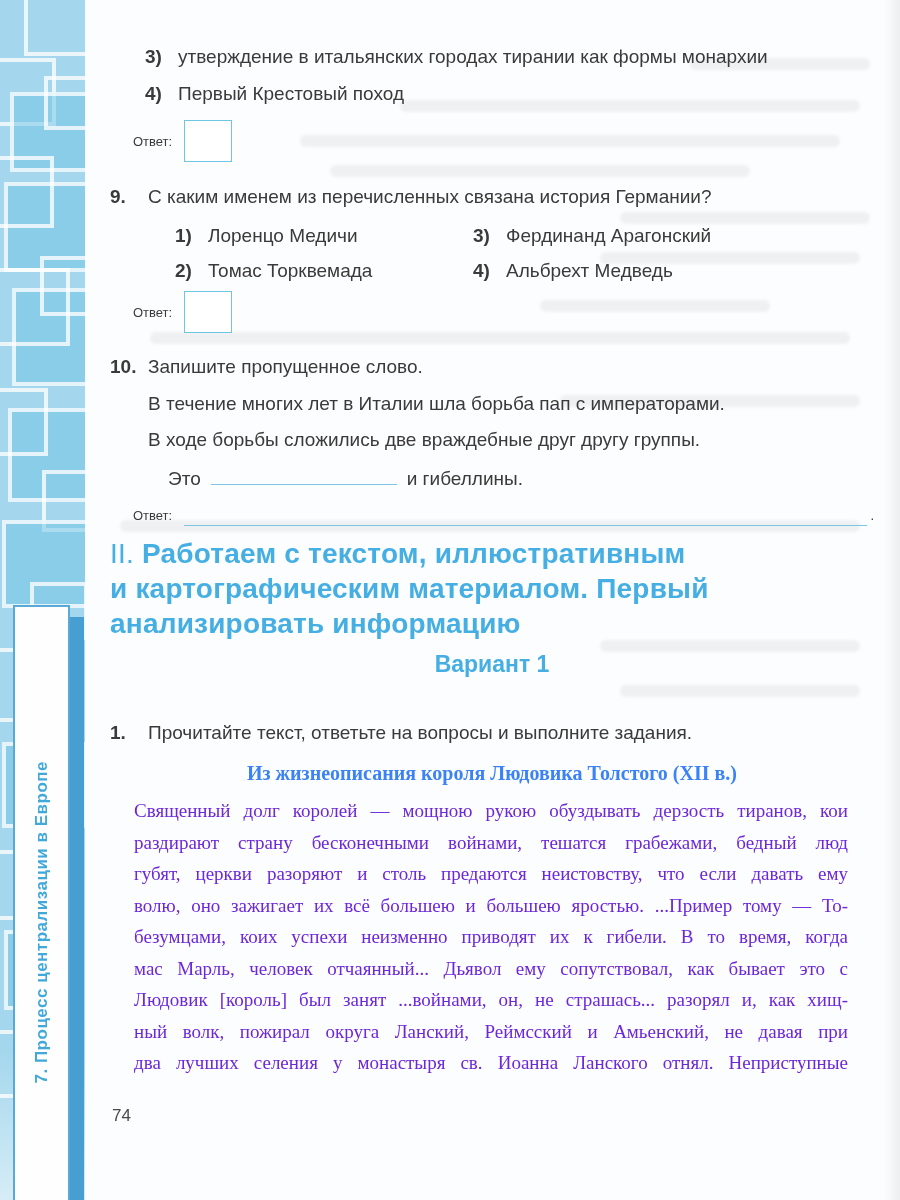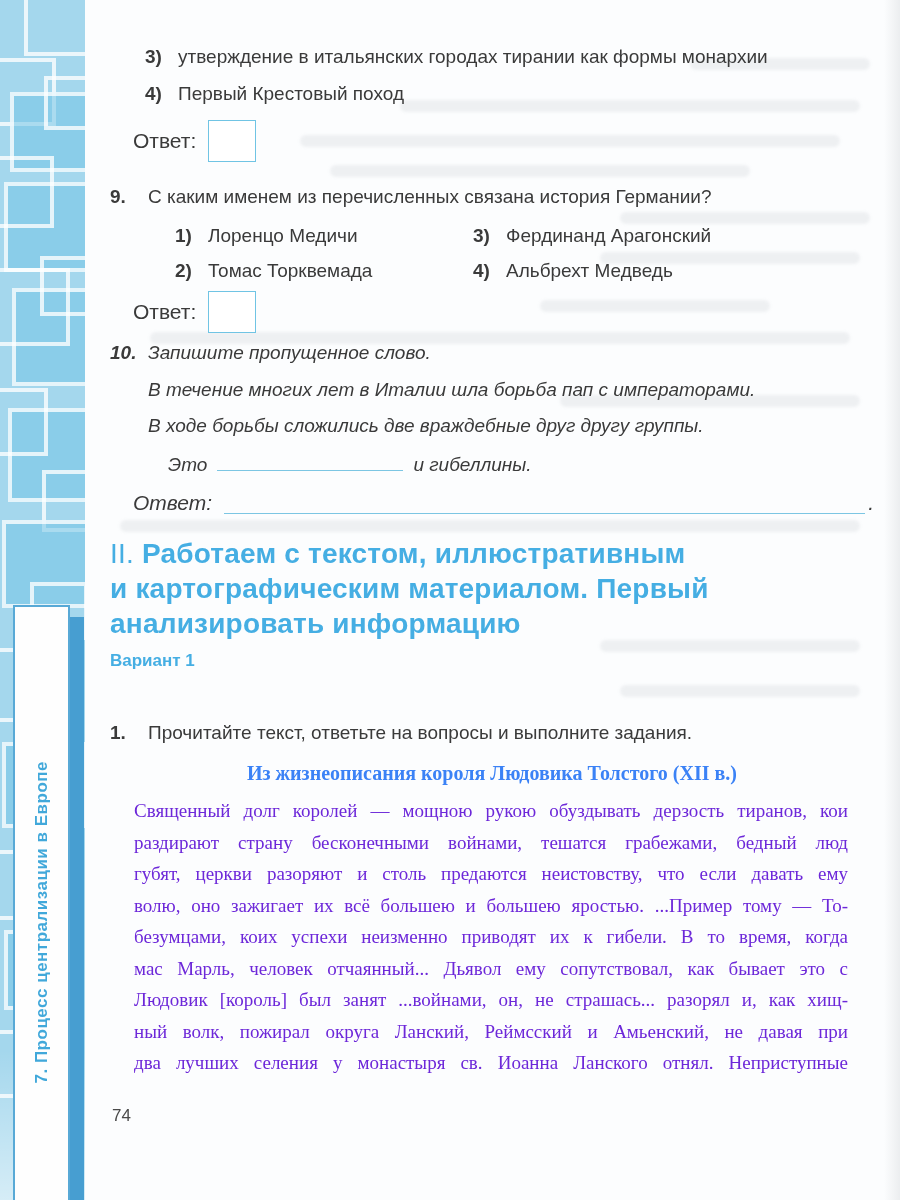--- a/index.html
+++ b/index.html
@@ -27,45 +27,45 @@
     font-size:17px;font-weight:600;color:#41a8da;letter-spacing:0.5px;white-space:nowrap;
     margin-top:38px;
   }
   
   .content{position:absolute;left:110px;width:764px;top:0;}
   .blk{position:absolute;left:0;width:764px;}
   .qrow{display:flex;align-items:baseline;font-size:19px;}
   .qnum{flex:0 0 38px;font-weight:bold;}
   .opt{display:flex;align-items:baseline;font-size:19px;}
   .opt-num{flex:0 0 33px;font-weight:bold;}
-  .answer-row{display:flex;align-items:center;font-size:21px;}
+  .answer-row{display:flex;align-items:center;font-size:13px;}
   .answer-label{margin-left:23px;}
   .answer-box{width:46px;height:40px;border:1.6px solid #70c4e4;background:#fff;margin-left:12px;}
   .fill-line{border-bottom:1.6px solid #7cc6e3;height:20px;}
   
   #blk-tail{top:46px;}
   #blk-tail .opt{margin-left:35px;margin-bottom:15px;}
   #blk-tail .answer-row{margin-top:10px;}
   
   #blk-q9{top:186px;}
   #blk-q9 .opts{display:grid;grid-template-columns:298px auto;row-gap:13px;margin-left:65px;margin-top:17px;}
   #blk-q9 .answer-row{margin-top:9px;}
   
-  #blk-q10{top:342px;font-style:italic;}
+  #blk-q10{top:356px;}
   #blk-q10 .line{margin-left:38px;margin-top:15px;font-size:19px;line-height:21px;}
   .fillin{display:flex;align-items:baseline;margin-left:58px;margin-top:14px;font-size:19px;}
   .fillin .fill-line{width:186px;margin:0 10px;}
   #blk-q10 .answer-row{margin-top:15px;}
   #blk-q10 .answer-row .fill-line{flex:1;margin-left:12px;}
   .period{margin-left:3px;}
   
   #blk-header{top:536px;color:#45aee3;font-size:28px;line-height:35px;font-weight:bold;letter-spacing:0.2px;}
   #blk-header .numeral{font-weight:400;margin-right:8px;}
   
-  #blk-variant{top:651px;text-align:left;color:#45aee3;font-size:17px;font-weight:bold;}
+  #blk-variant{top:651px;text-align:center;color:#45aee3;font-size:23px;font-weight:bold;}
   
   #blk-q1{top:722px;}
   
   #blk-rtitle{top:762px;text-align:center;font-family:"Liberation Serif","DejaVu Serif",serif;
     font-weight:bold;font-size:20px;color:#3b82f6;}
   #blk-rbody{top:795px;font-family:Liberation Serif, serif;
     font-size:19px;color:#6d28d9;padding-left:24px;width:738px;box-sizing:border-box;}
   #blk-rbody .rline{line-height:31.5px;text-align:justify;text-align-last:justify;white-space:normal;}
   
   .page-num{position:absolute;left:112px;top:1106px;font-size:17px;color:#4a4a4a;}

